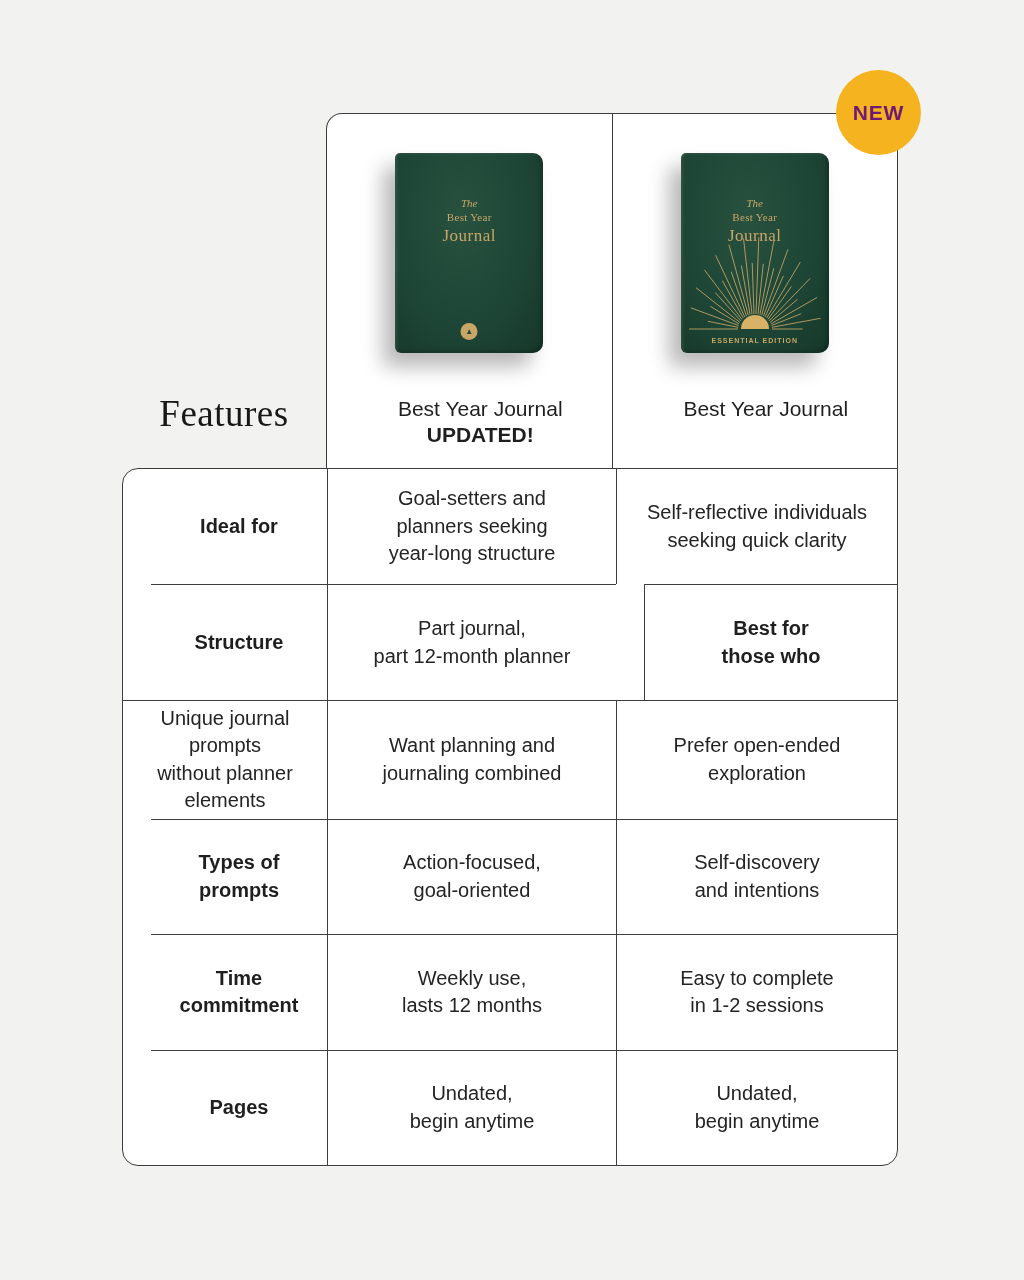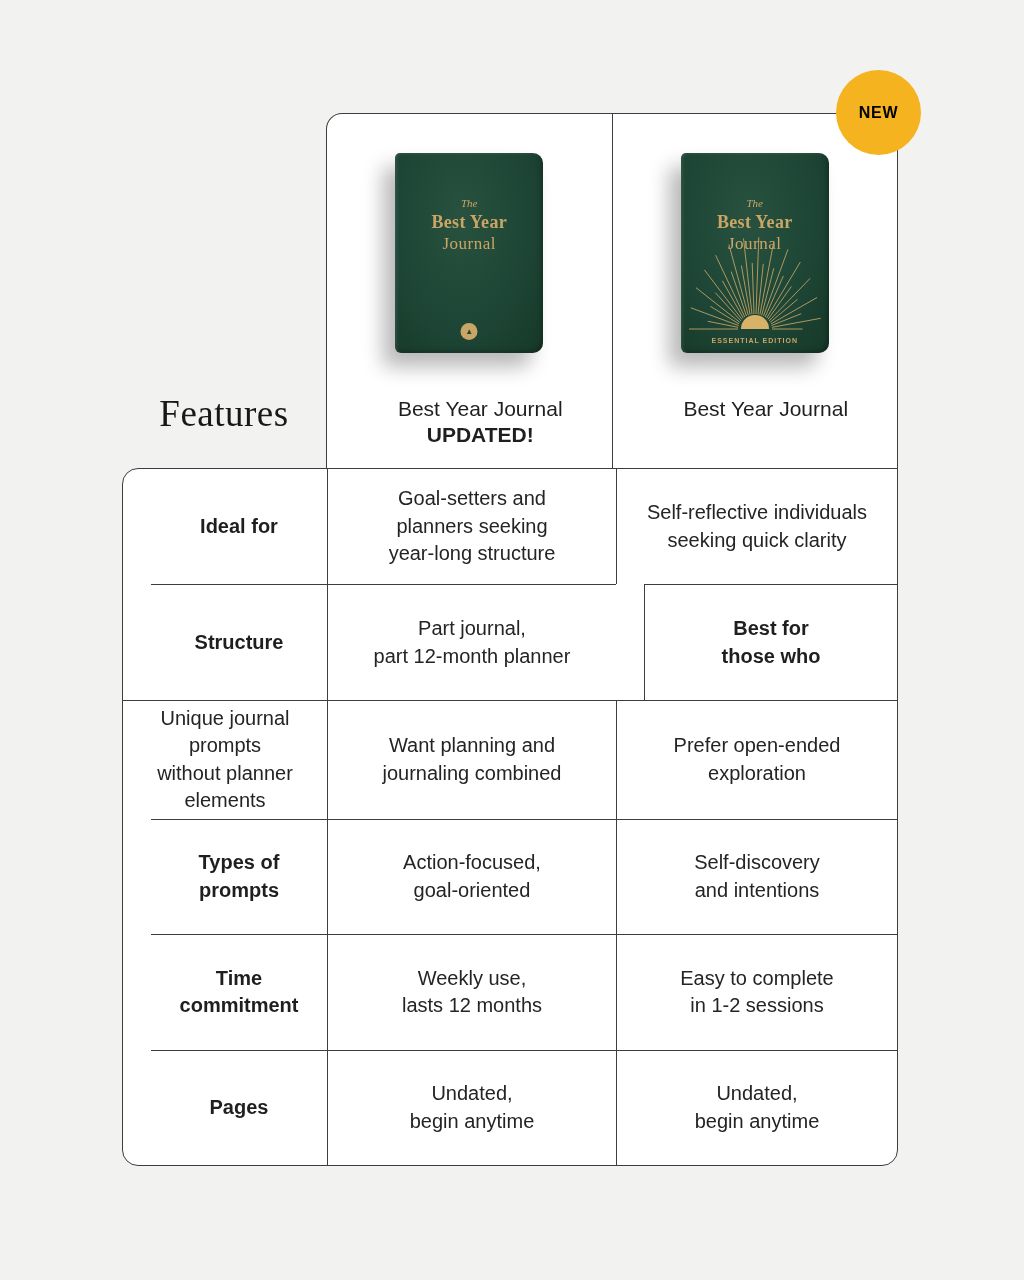--- a/index.html
+++ b/index.html
@@ -24,21 +24,21 @@
     position:relative; margin-top:39px; width:148px; height:200px;
     border-radius:5px 10px 10px 6px;
     background:radial-gradient(ellipse at 45% 32%, #28513f 0%, #1e4636 55%, #163829 100%);
     box-shadow:-12px 14px 20px rgba(0,0,0,0.28), inset 2px 1px 3px rgba(255,255,255,0.10), inset -2px -2px 4px rgba(0,0,0,0.25);
   }
   .cover-title {
     position:absolute; top:44px; left:0; width:100%; text-align:center;
     color:#C9A666; font-family:"Liberation Serif","DejaVu Serif",serif; line-height:1.25;
   }
   .cover-the { font-style:italic; font-size:11px; }
-  .cover-name { font-size:18px; font-weight:bold; letter-spacing:0.3px; }
+  .cover-name { font-size:11px; font-weight:normal; letter-spacing:0.3px; }
   .cover-journal { font-size:17px; letter-spacing:0.5px; }
   .emblem {
     position:absolute; bottom:13px; left:50%; transform:translateX(-50%);
     width:17px; height:17px; border-radius:50%; background:#C9A666; color:#1e4636;
     display:flex; align-items:center; justify-content:center; font-size:8px; line-height:1;
   }
   .sunburst { position:absolute; bottom:22px; left:4px; width:140px; height:104px; }
   .sunburst line { stroke:#C9A666; stroke-width:0.9; opacity:0.95; }
   .sunburst .sun { fill:#D8B266; }
   .edition-label {
@@ -49,22 +49,22 @@
   .col-title {
     position:absolute; top:282px; left:0; width:100%; text-align:center;
     font-size:21px; line-height:26px; color:#1f1f1f;
   }
   .col-title .sub { display:block;padding-left:22px; }
   .col-title .sub.bold { font-weight:bold; }
 
   
   .new-badge {
     position:absolute; left:836px; top:70px; width:85px; height:85px; border-radius:50%;
-    background:#F5B320; color:#000000; display:flex; align-items:center; justify-content:center;
-    font-size:16px; font-weight:bold; letter-spacing:0.8px; z-index:6;
+    background:#F5B320; color:#701a75; display:flex; align-items:center; justify-content:center;
+    font-size:21px; font-weight:bold; letter-spacing:0.8px; z-index:6;
   }
 
   
   .features-heading {
     position:absolute; left:122px; top:392px; width:204px; text-align:center;
     font-family:"Liberation Serif","DejaVu Serif",serif; font-size:37px; color:#181818;
     font-weight:normal; letter-spacing:0.5px;
   }
 
   

